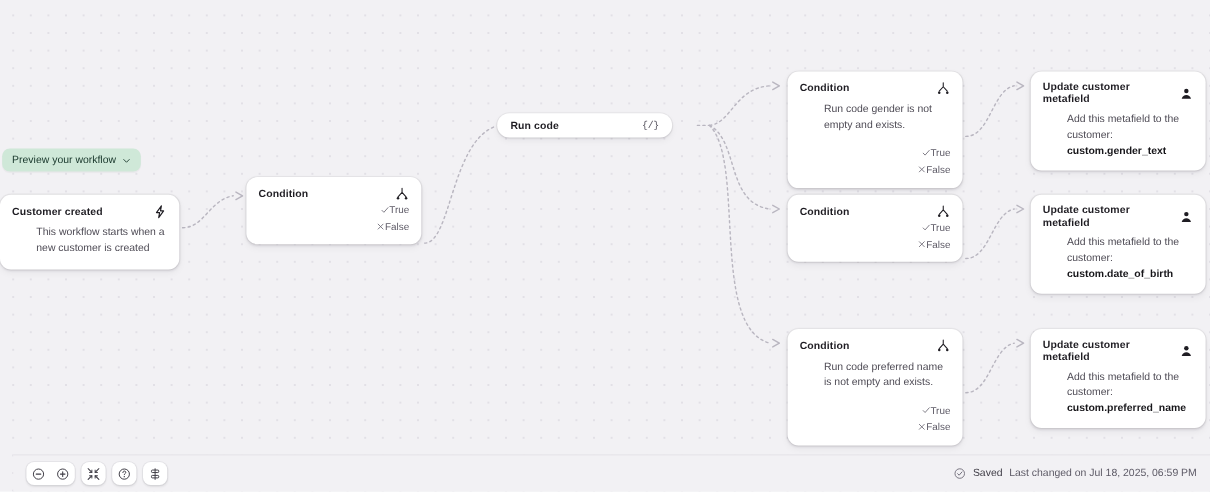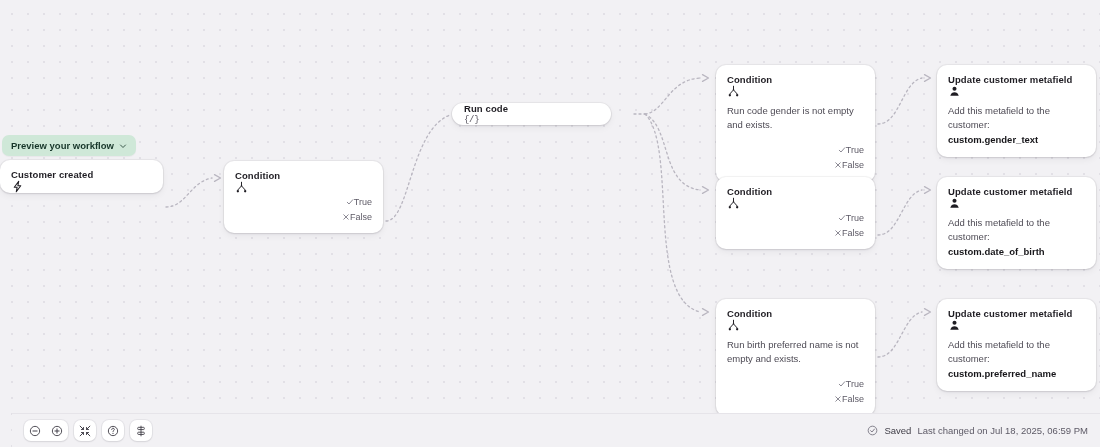--- a/index.html
+++ b/index.html
@@ -20,39 +20,38 @@
   .edge { fill: none; stroke: #b9b6c0; stroke-width: 1.3; stroke-dasharray: 2 3; stroke-linecap: round; }
   .arrow { fill: none; stroke: #b9b6c0; stroke-width: 1.3; stroke-linecap: round; stroke-linejoin: round; }
 
   .node {
     position: absolute;
     background: #ffffff;
     border-radius: 10px;
     box-shadow: 0 0 0 1px rgba(26,24,30,0.045), 0 1px 2px rgba(26,24,30,0.10), 0 3px 7px rgba(26,24,30,0.05);
   }
   .node-head {
-    display: flex; align-items: flex-start; justify-content: space-between;
+    display: flex; align-items: center; justify-content: space-between;
     padding: 9px 11px 0 11px;
-    flex-direction: column;
   }
   .node-title { font-size: 9.5px; font-weight: 700; color: #1f1d23; letter-spacing: .1px; }
-  .node-body { padding: 6px 11px 11px 11px; font-size: 9.5px; line-height: 1.45; color: #4e4b55; }
+  .node-body { padding: 6px 11px 11px 11px; font-size: 9.5px; line-height: 1.45; color: #4e4b55; margin-left: 22px; }
   .node-body .mf-key { display: block; font-weight: 700; color: #17161a; margin-top: 1px; }
   .node-icon { width: 13px; height: 13px; display: block; color: #1f1d23; flex: 0 0 auto; }
   .node-icon svg { display: block; width: 13px; height: 13px; }
 
   .outcomes { padding: 0 11px 9px 11px; }
   .outcome {
     display: flex; align-items: center; justify-content: flex-end; gap: 0;
     font-size: 9px; color: #5d5a66; height: 15px;
   }
   .outcome svg { width: 8px; height: 8px; display: block; color: #6f6c78; }
 
   
-  #node-trigger { left: 0px; top: 160px; width: 163px; border-radius: 10px; }
+  #node-trigger { left: 0px; top: 177px; width: 163px; border-radius: 10px; }
   #node-trigger .node-head { padding-top: 9px; }
   #node-trigger .node-body { padding-bottom: 12px; }
 
   
   #node-cond-1 { left: 224px; top: 161px; width: 159px; }
   
   #node-runcode { left: 452px; top: 103px; width: 159px; border-radius: 18px; }
   #node-runcode .node-head { padding: 0 12px; height: 22px; }
   #node-runcode .node-title { font-weight: 700; }
   .code-icon { font-size: 9px; color: #55525d; font-family: "Liberation Mono", monospace; letter-spacing: -.3px; }
@@ -64,21 +63,21 @@
   #node-mf-g { left: 937px; top: 65px; width: 159px; }
   #node-mf-d { left: 937px; top: 177px; width: 159px; }
   #node-mf-p { left: 937px; top: 299px; width: 159px; }
 
   
   #preview-pill {
     position: absolute; left: 2px; top: 135px;
     display: flex; align-items: center; gap: 5px;
     background: #cfe8d8; color: #17362a;
     border-radius: 7px; padding: 5px 9px;
-    font-size: 9.5px; font-weight: 700;
+    font-size: 9.5px; font-weight: 400;
     box-shadow: 0 1px 1px rgba(0,0,0,0.04);
   }
   #preview-pill svg { width: 8px; height: 8px; display: block; color: #17362a; }
 
   
   #bottom-bar {
     position: absolute; left: 12px; right: 0; bottom: 0; height: 34px;
     background: #f2f1f4;
     border-top: 1px solid #e6e4e9;
     display: flex; align-items: center; justify-content: space-between;
@@ -149,20 +148,21 @@
 
   <div class="node" id="node-trigger">
     <div class="node-head">
       <span class="node-title">Customer created</span>
       <span class="node-icon">
         <svg viewBox="0 0 16 16">
             <path d="M9.5 1.5 L4 9 L7.5 9 L6.5 14.5 L12 7 L8.5 7 Z" fill="none" stroke="currentColor" stroke-width="1.3" stroke-linejoin="round"></path>
           </svg>
       </span>
     </div>
+    <div class="node-body">This workflow starts when a new customer is created</div>
   </div>
 
   <div class="node" id="node-cond-1">
     <div class="node-head">
       <span class="node-title">Condition</span>
       <span class="node-icon">
         <svg viewBox="0 0 16 16">
             <path d="M8 1.5 L8 6 M8 6 L3.5 11 M8 6 L12.5 11" fill="none" stroke="currentColor" stroke-width="1.2" stroke-linecap="round"></path>
             <circle cx="3.5" cy="12.6" r="1.4" fill="currentColor"></circle>
             <circle cx="12.5" cy="12.6" r="1.4" fill="currentColor"></circle>
@@ -263,21 +263,21 @@
     <div class="node-head">
       <span class="node-title">Condition</span>
       <span class="node-icon">
         <svg viewBox="0 0 16 16">
             <path d="M8 1.5 L8 6 M8 6 L3.5 11 M8 6 L12.5 11" fill="none" stroke="currentColor" stroke-width="1.2" stroke-linecap="round"></path>
             <circle cx="3.5" cy="12.6" r="1.4" fill="currentColor"></circle>
             <circle cx="12.5" cy="12.6" r="1.4" fill="currentColor"></circle>
           </svg>
       </span>
     </div>
-    <div class="node-body">Run birth preferred name is not empty and exists.</div>
+    <div class="node-body">Run code preferred name is not empty and exists.</div>
     <div class="outcomes">
       <div class="outcome">
         <span>
             <svg viewBox="0 0 16 16">
               <path d="M2.5 8.5 L6 12 L13.5 3.5" fill="none" stroke="currentColor" stroke-width="1.6" stroke-linecap="round" stroke-linejoin="round"></path>
             </svg>
           </span>
         <span>True</span>
       </div>
       <div class="outcome">

